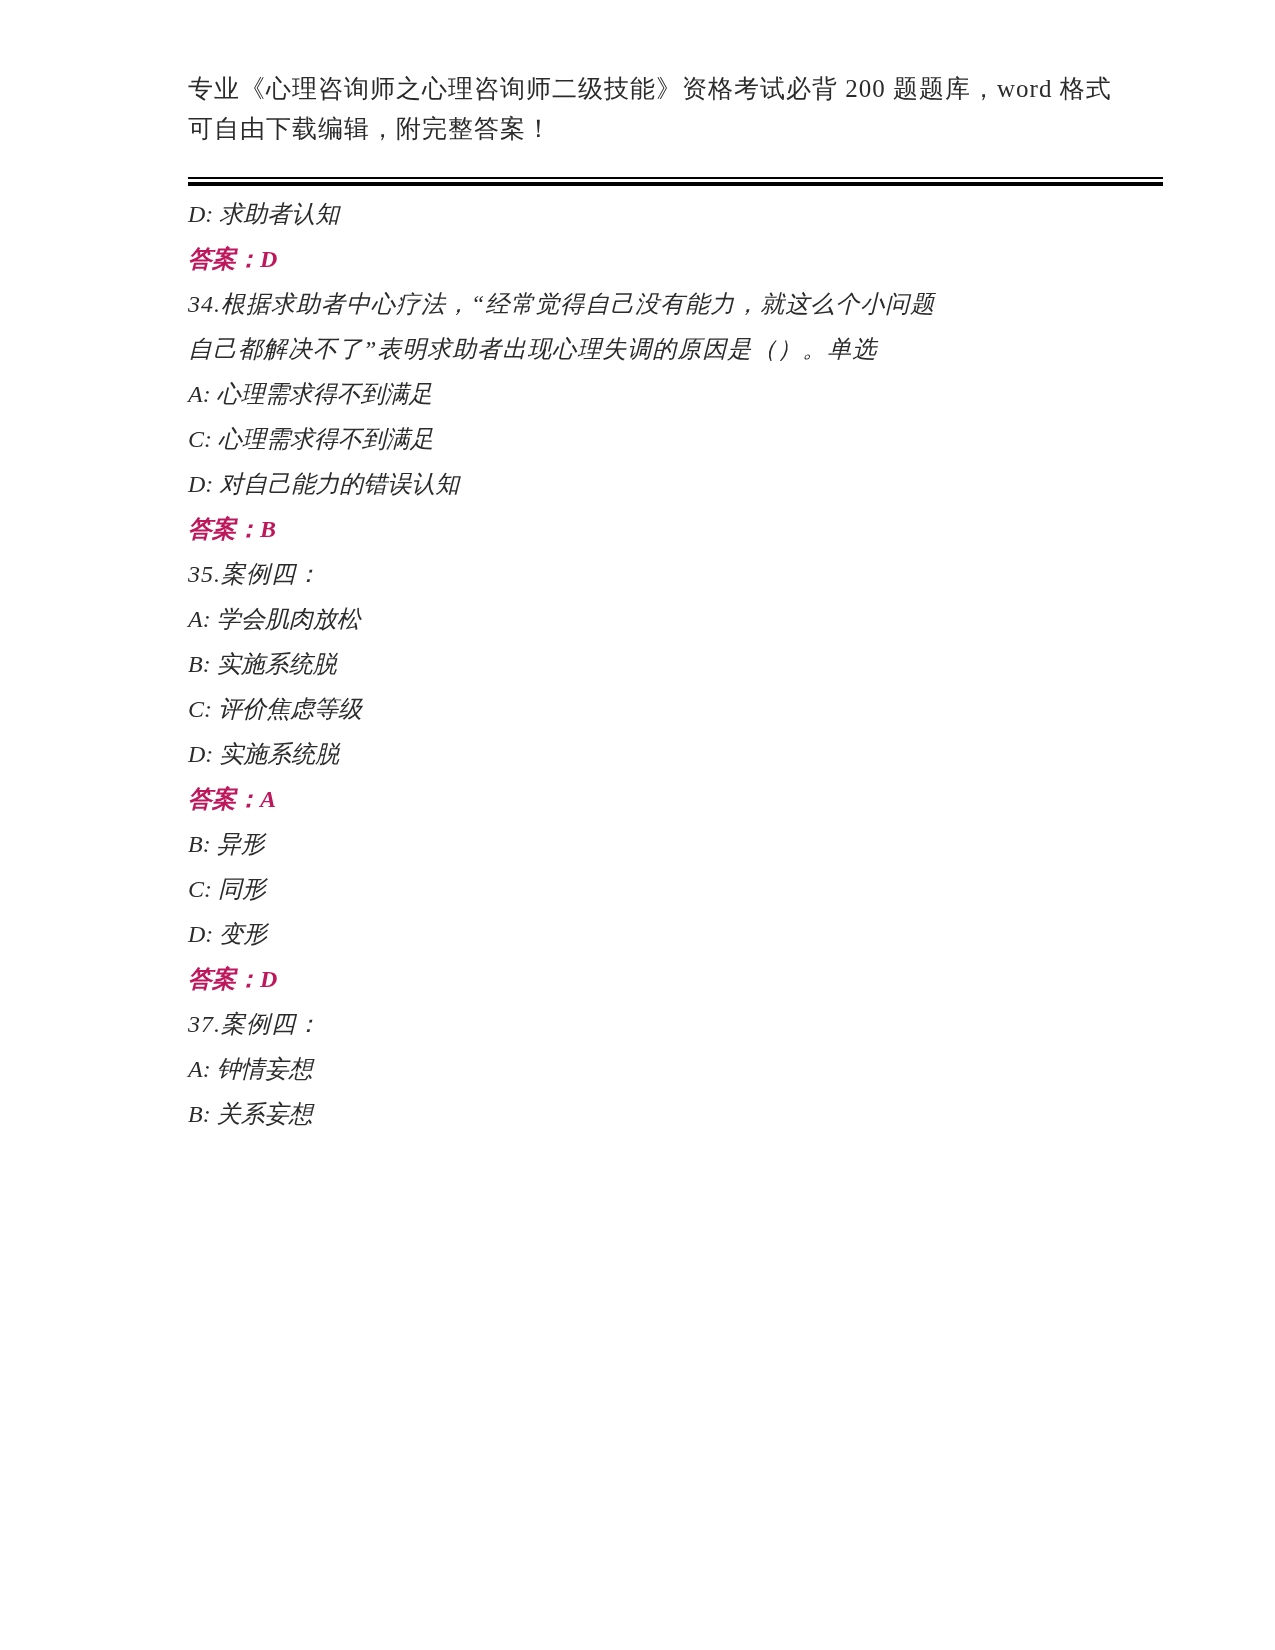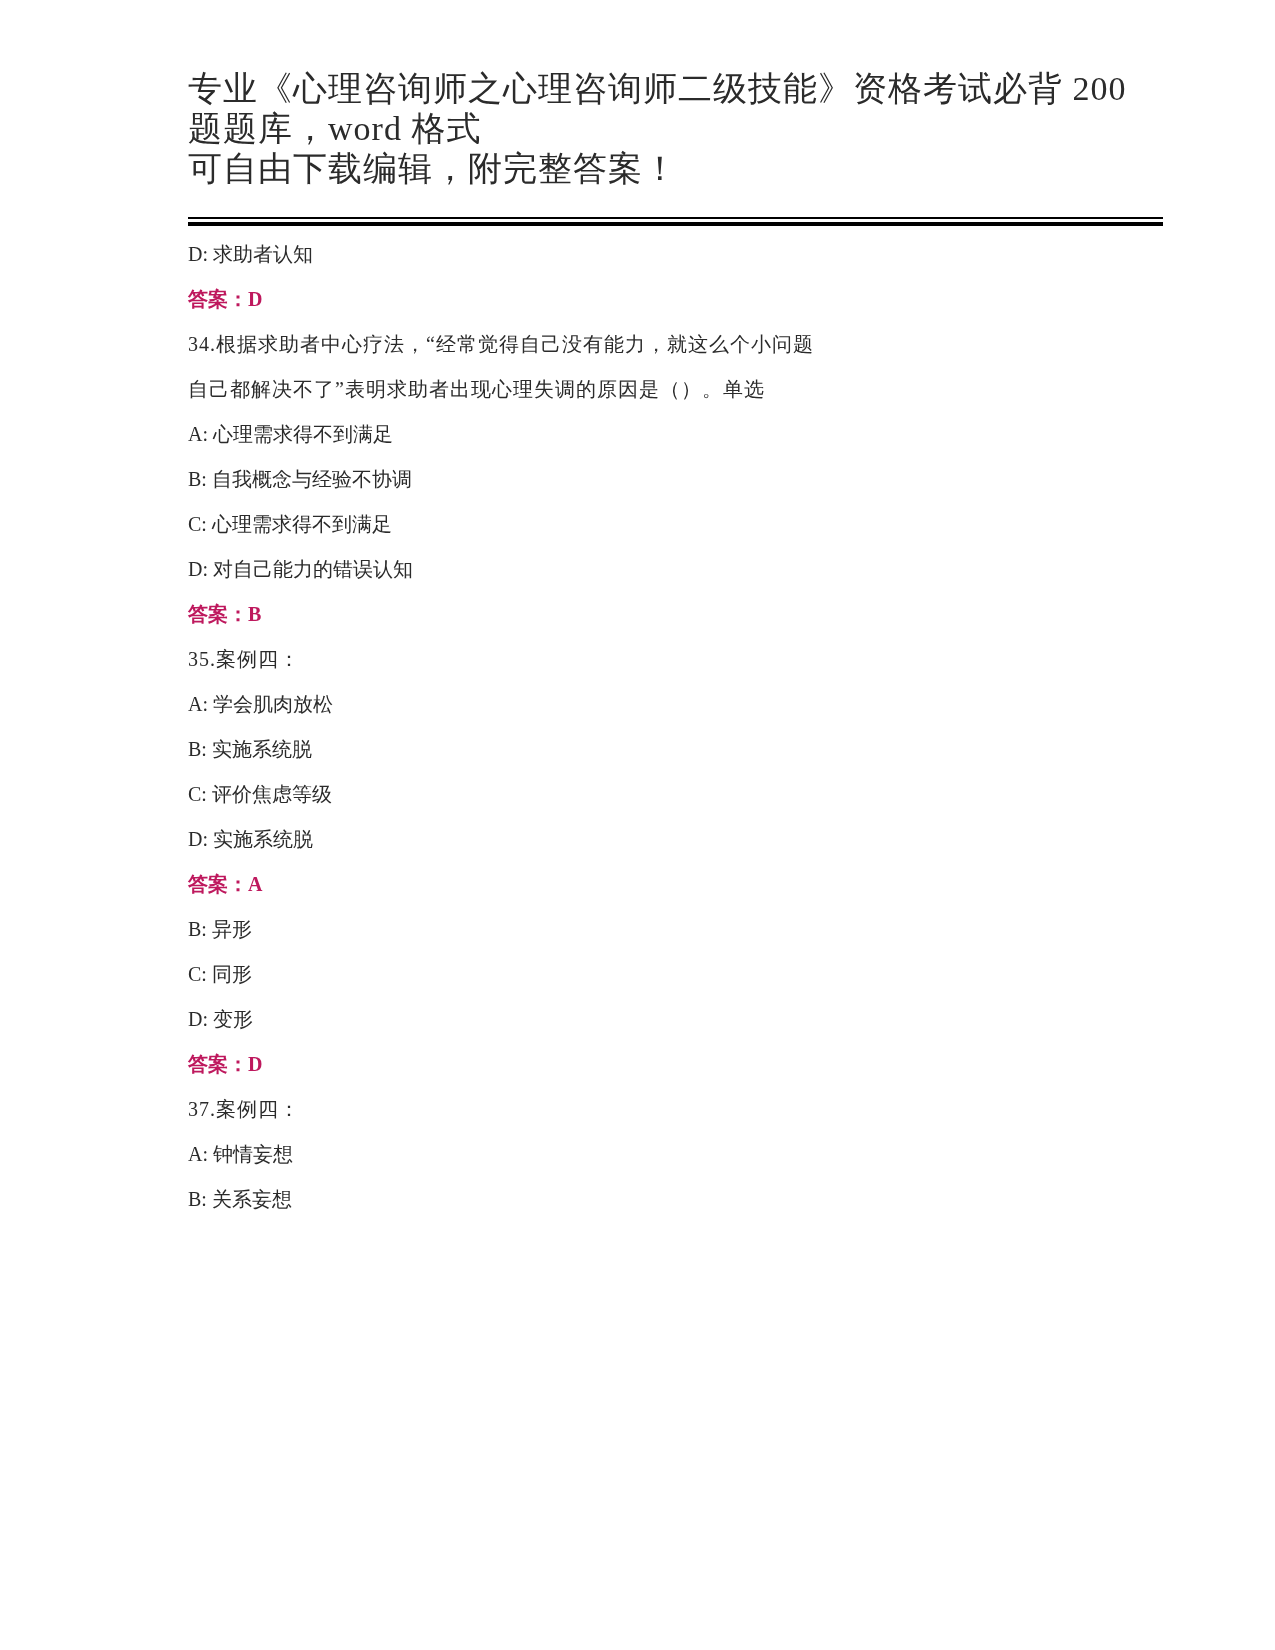--- a/index.html
+++ b/index.html
@@ -17,41 +17,42 @@
     color: #1f1f1f;
   }
   .content {
     position: absolute;
     left: 188px;
     top: 0;
     width: 975px;
   }
   .doc-header {
     margin-top: 69px;
-    font-size: 34px;
+    font-size: 25px;
     line-height: 40px;
     color: #2b2b2b;
     letter-spacing: 1px;
   }
   .rule {
     margin-top: 28px;
     height: 3px;
     border-top: 2px solid #000000;
     border-bottom: 4px solid #000000;
   }
   .block {
   }
   .block.first {
     margin-top: 6px;
   }
   .line {
-    font-size: 20px;
+    font-size: 24px;
     line-height: 45px;
     white-space: pre-wrap;
     color: #2b2b2b;
+    font-style: italic;
   }
   .line.question {
     letter-spacing: 1px;
   }
   .line.answer {
     font-weight: bold;
     color: #be185d;
   }
 </style>
 </head>
@@ -69,21 +70,20 @@
 
     <div class="block first">
       <div class="line option">D: 求助者认知</div>
       <div class="line answer">答案：D</div>
     </div>
 
     <div class="block">
       <div class="line question">34.根据求助者中心疗法，“经常觉得自己没有能力，就这么个小问题</div>
       <div class="line question">自己都解决不了”表明求助者出现心理失调的原因是（）。单选</div>
       <div class="line option">A: 心理需求得不到满足</div>
-      <div class="line option">B: 自我概念与经验不协调</div>
       <div class="line option">C: 心理需求得不到满足</div>
       <div class="line option">D: 对自己能力的错误认知</div>
       <div class="line answer">答案：B</div>
     </div>
 
     <div class="block">
       <div class="line question">35.案例四：</div>
       <div class="line option">A: 学会肌肉放松</div>
       <div class="line option">B: 实施系统脱</div>
       <div class="line option">C: 评价焦虑等级</div>

